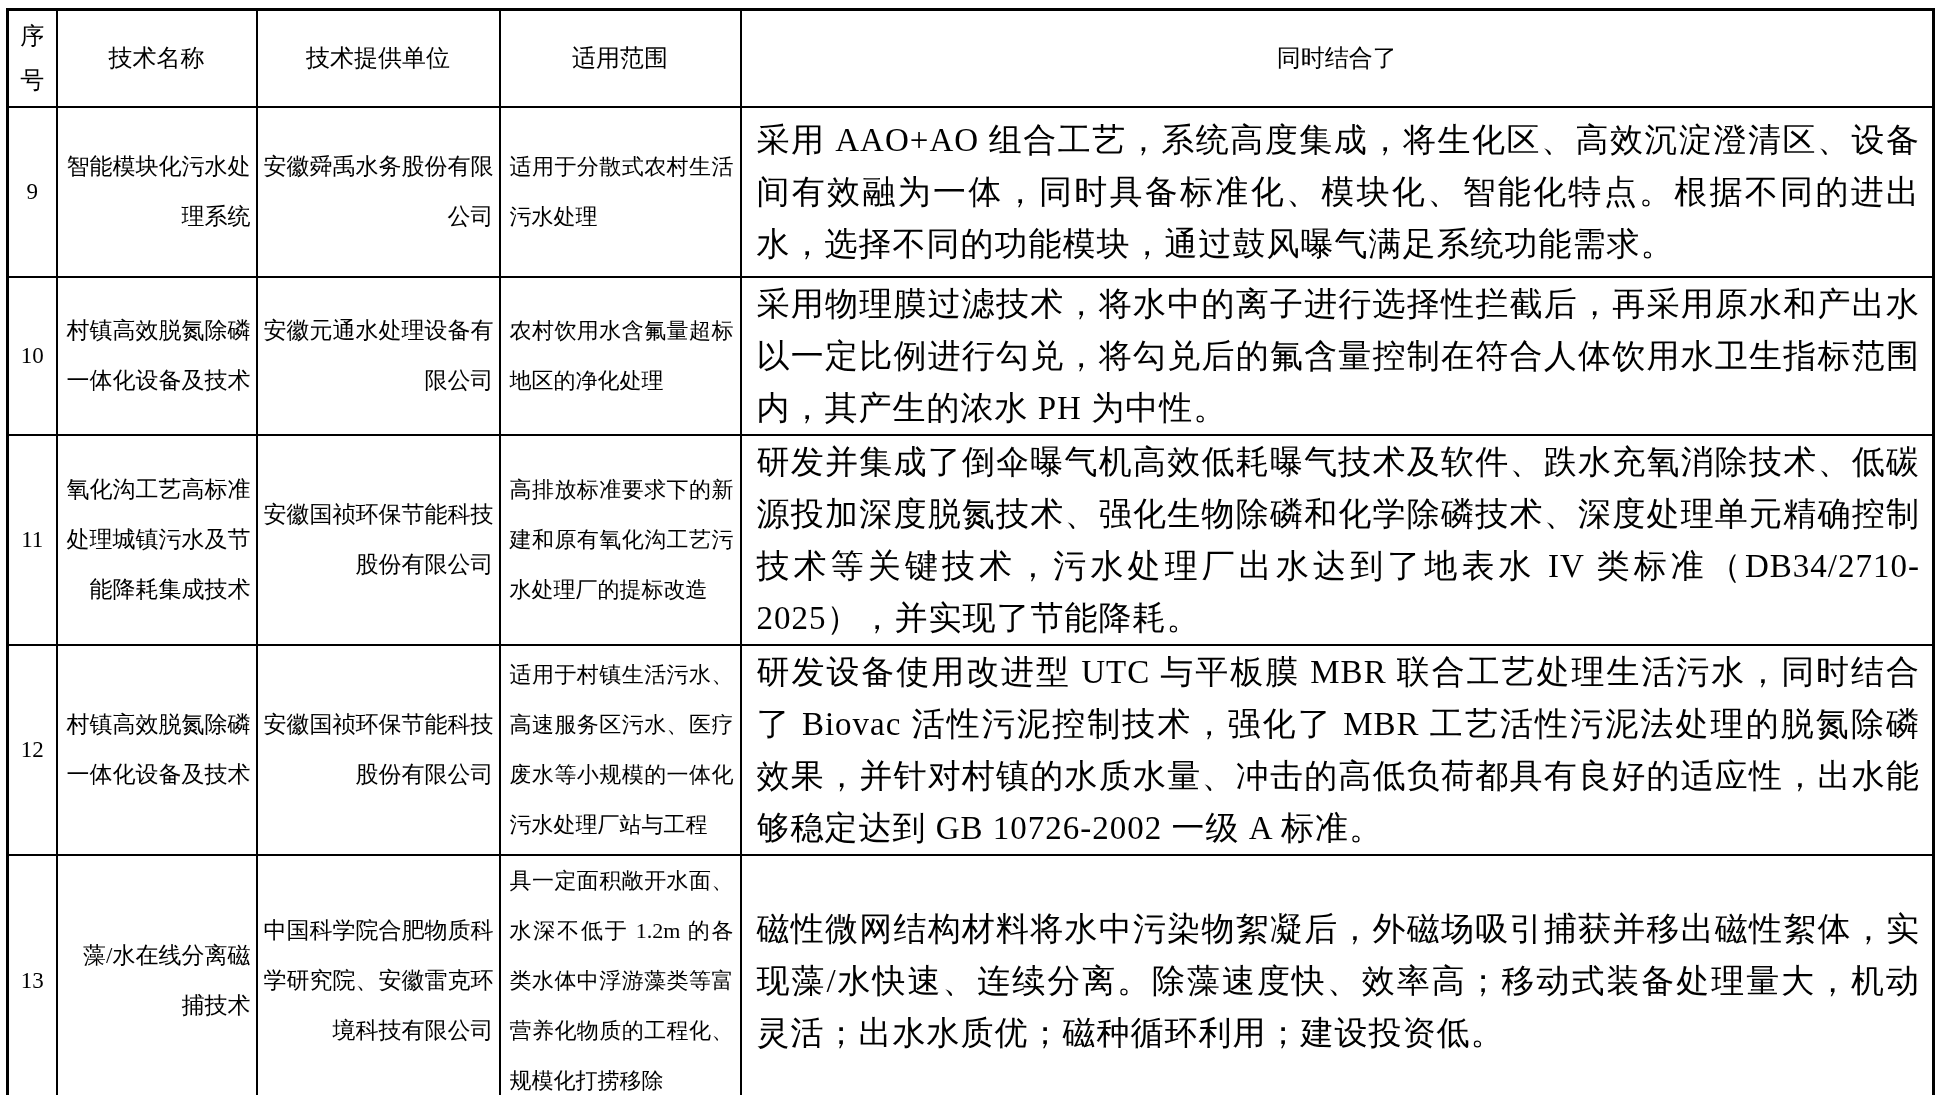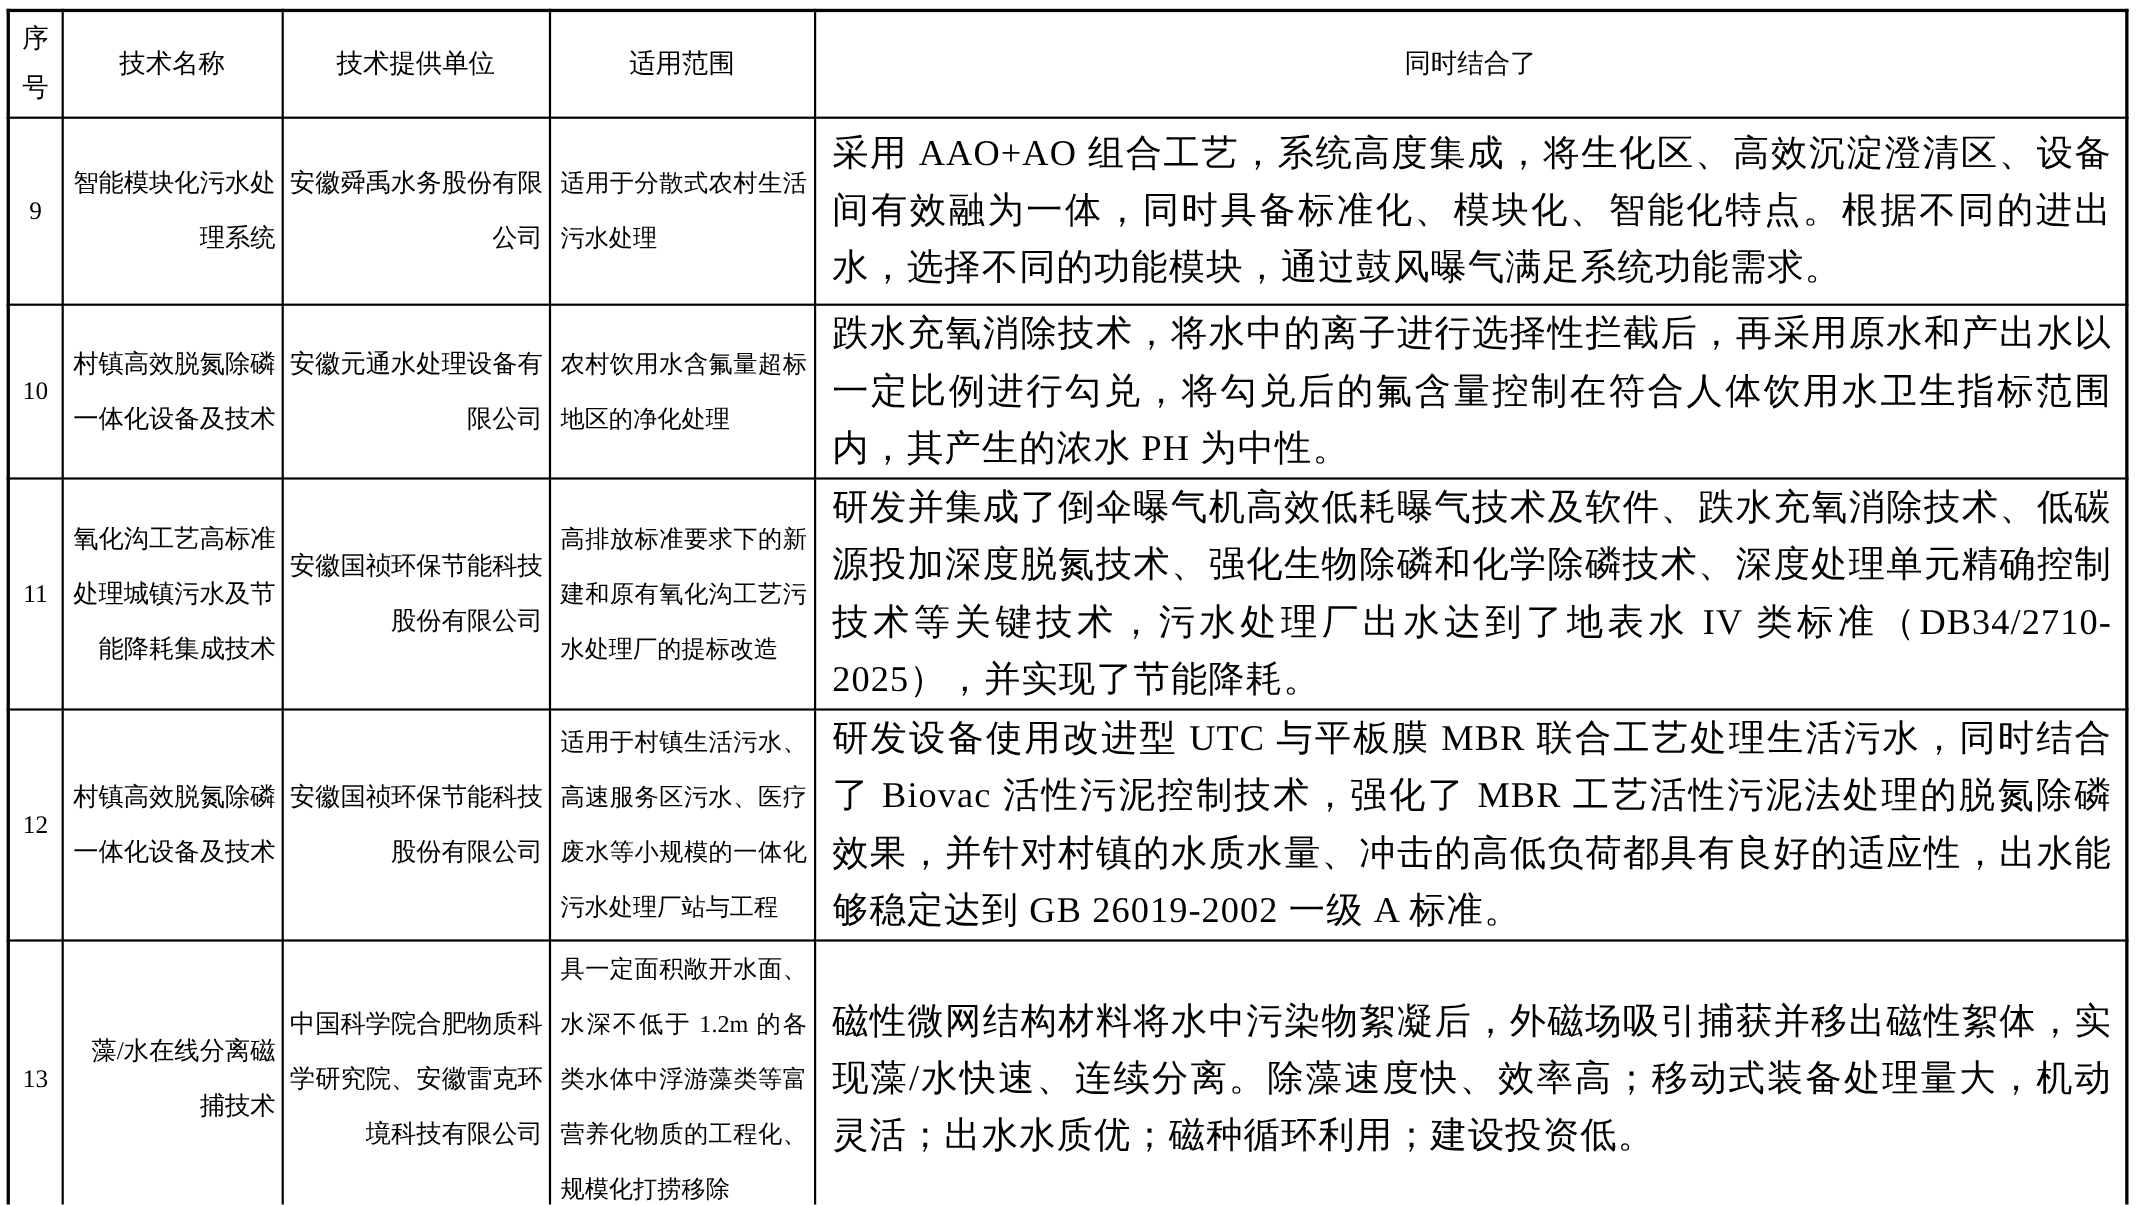--- a/index.html
+++ b/index.html
@@ -78,37 +78,37 @@
       <td class="c-prov">安徽舜禹水务股份有限公司</td>
       <td class="c-scope">适用于分散式农村生活污水处理</td>
       <td class="c-desc">采用 AAO+AO 组合工艺，系统高度集成，将生化区、高效沉淀澄清区、设备间有效融为一体，同时具备标准化、模块化、智能化特点。根据不同的进出水，选择不同的功能模块，通过鼓风曝气满足系统功能需求。</td>
     </tr>
 
     <tr class="h-r10">
       <td class="c-no">10</td>
       <td class="c-name">村镇高效脱氮除磷一体化设备及技术</td>
       <td class="c-prov">安徽元通水处理设备有限公司</td>
       <td class="c-scope">农村饮用水含氟量超标地区的净化处理</td>
-      <td class="c-desc">跌水充氧消除技术，将水中的离子进行选择性拦截后，再采用原水和产出水以一定比例进行勾兑，将勾兑后的氟含量控制在符合人体饮用水卫生指标范围内，其产生的浓水 PH 为中性。</td>
+      <td class="c-desc">采用物理膜过滤技术，将水中的离子进行选择性拦截后，再采用原水和产出水以一定比例进行勾兑，将勾兑后的氟含量控制在符合人体饮用水卫生指标范围内，其产生的浓水 PH 为中性。</td>
     </tr>
 
     <tr class="h-r11">
       <td class="c-no">11</td>
       <td class="c-name">氧化沟工艺高标准处理城镇污水及节能降耗集成技术</td>
       <td class="c-prov">安徽国祯环保节能科技股份有限公司</td>
       <td class="c-scope">高排放标准要求下的新建和原有氧化沟工艺污水处理厂的提标改造</td>
       <td class="c-desc">研发并集成了倒伞曝气机高效低耗曝气技术及软件、跌水充氧消除技术、低碳源投加深度脱氮技术、强化生物除磷和化学除磷技术、深度处理单元精确控制技术等关键技术，污水处理厂出水达到了地表水 IV 类标准（DB34/2710-2025），并实现了节能降耗。</td>
     </tr>
 
     <tr class="h-r12">
       <td class="c-no">12</td>
       <td class="c-name">村镇高效脱氮除磷一体化设备及技术</td>
       <td class="c-prov">安徽国祯环保节能科技股份有限公司</td>
       <td class="c-scope">适用于村镇生活污水、高速服务区污水、医疗废水等小规模的一体化污水处理厂站与工程</td>
-      <td class="c-desc">研发设备使用改进型 UTC 与平板膜 MBR 联合工艺处理生活污水，同时结合了 Biovac 活性污泥控制技术，强化了 MBR 工艺活性污泥法处理的脱氮除磷效果，并针对村镇的水质水量、冲击的高低负荷都具有良好的适应性，出水能够稳定达到 GB 26019-2002 一级 A 标准。</td>
+      <td class="c-desc">研发设备使用改进型 UTC 与平板膜 MBR 联合工艺处理生活污水，同时结合了 Biovac 活性污泥控制技术，强化了 MBR 工艺活性污泥法处理的脱氮除磷效果，并针对村镇的水质水量、冲击的高低负荷都具有良好的适应性，出水能够稳定达到 GB 10726-2002 一级 A 标准。</td>
     </tr>
 
     <tr class="h-r13">
       <td class="c-no">13</td>
       <td class="c-name">藻/水在线分离磁捕技术</td>
       <td class="c-prov">中国科学院合肥物质科学研究院、安徽雷克环境科技有限公司</td>
       <td class="c-scope">具一定面积敞开水面、水深不低于 1.2m 的各类水体中浮游藻类等富营养化物质的工程化、规模化打捞移除</td>
       <td class="c-desc">磁性微网结构材料将水中污染物絮凝后，外磁场吸引捕获并移出磁性絮体，实现藻/水快速、连续分离。除藻速度快、效率高；移动式装备处理量大，机动灵活；出水水质优；磁种循环利用；建设投资低。</td>
     </tr>
   </tbody>

